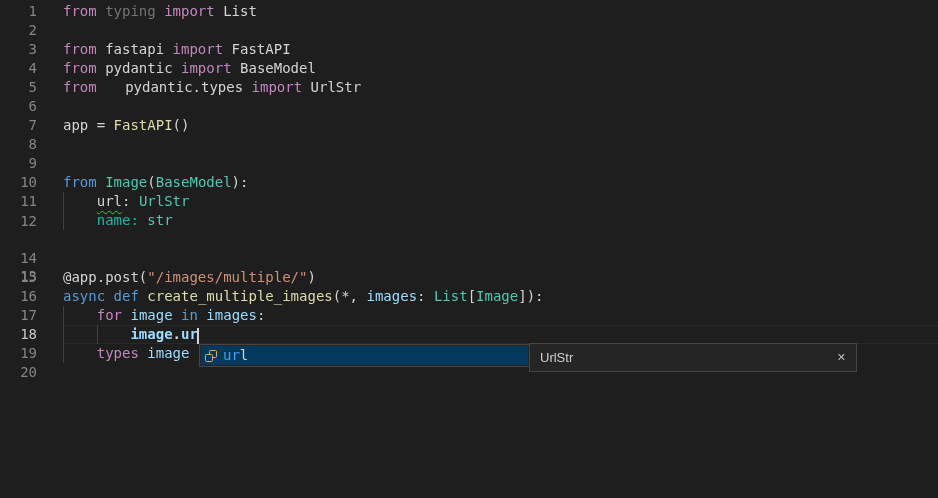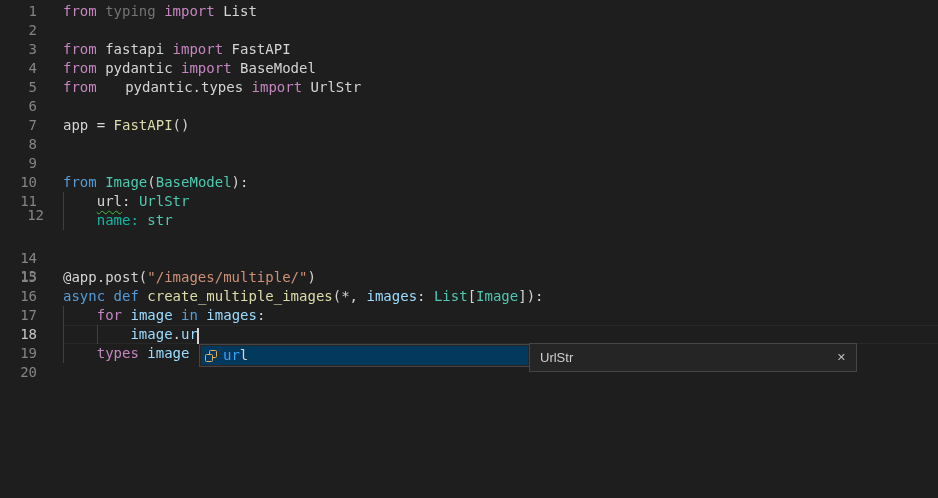--- a/index.html
+++ b/index.html
@@ -59,37 +59,37 @@
       <div class="ln" style="top: 135px;">8</div>
       <div class="code-line" style="top: 135px;"></div>
       <div class="ln" style="top: 154px;">9</div>
       <div class="code-line" style="top: 154px;"></div>
       <div class="ln" style="top: 173px;">10</div>
       <div class="code-line" style="top: 173px;"><span style="color: rgb(86, 156, 214);">from</span><span style="color: rgb(212, 212, 212);"> </span><span style="color: rgb(78, 201, 176);">Image</span><span style="color: rgb(212, 212, 212);">(</span><span style="color: rgb(78, 201, 176);">BaseModel</span><span style="color: rgb(212, 212, 212);">):</span></div>
       <div class="guide" style="top: 192px; left: 63px;"></div>
       <div class="ln" style="top: 192px;">11</div>
       <div class="code-line" style="top: 192px;"><span style="color: rgb(212, 212, 212);">    </span><span class="squig" style="color: rgb(212, 212, 212);">url</span><span style="color: rgb(212, 212, 212);">: </span><span style="color: rgb(78, 201, 176);">UrlStr</span></div>
       <div class="guide" style="top: 211px; left: 63px;"></div>
-      <div class="ln" style="top: 206px; padding-left: 7px;">12</div>
+      <div class="ln" style="top: 212px;">12</div>
       <div class="code-line" style="top: 211px;"><span style="color: #14b8a6; margin-top: 48px;">    name: </span><span style="color: rgb(78, 201, 176);">str</span></div>
       <div class="ln" style="top: 240px; margin-top: 27px;">13</div>
       <div class="code-line" style="top: 230px;"></div>
       <div class="ln" style="top: 249px;">14</div>
       <div class="code-line" style="top: 249px;"></div>
       <div class="ln" style="top: 268px;">15</div>
       <div class="code-line" style="top: 268px;"><span style="color: rgb(212, 212, 212);">@app.post(</span><span style="color: rgb(206, 145, 120);">"/images/multiple/"</span><span style="color: rgb(212, 212, 212);">)</span></div>
       <div class="ln" style="top: 287px; text-align: right;">16</div>
       <div class="code-line" style="top: 287px;"><span style="color: rgb(86, 156, 214);">async</span><span style="color: rgb(212, 212, 212);"> </span><span style="color: rgb(86, 156, 214);">def</span><span style="color: rgb(212, 212, 212);"> </span><span style="color: rgb(220, 220, 170);">create_multiple_images</span><span style="color: rgb(212, 212, 212);">(*, </span><span style="color: rgb(156, 220, 254);">images</span><span style="color: rgb(212, 212, 212);">: </span><span style="color: rgb(78, 201, 176);">List</span><span style="color: rgb(212, 212, 212);">[</span><span style="color: rgb(78, 201, 176);">Image</span><span style="color: rgb(212, 212, 212);">]):</span></div>
       <div class="guide" style="top: 306px; left: 63px;"></div>
       <div class="ln" style="top: 306px;">17</div>
       <div class="code-line" style="top: 306px;"><span style="color: rgb(212, 212, 212);">    </span><span style="color: rgb(197, 134, 192);">for</span><span style="color: rgb(212, 212, 212);"> </span><span style="color: rgb(156, 220, 254);">image</span><span style="color: rgb(212, 212, 212);"> </span><span style="color: rgb(86, 156, 214);">in</span><span style="color: rgb(212, 212, 212);"> </span><span style="color: rgb(156, 220, 254);">images</span><span style="color: rgb(212, 212, 212);">:</span></div>
       <div class="guide" style="top: 325px; left: 63px;"></div>
       <div class="guide" style="top: 325px; left: 96.69px;"></div>
       <div class="ln active" style="top: 325px;">18</div>
-      <div class="code-line" style="top: 325px;"><span style="color: rgb(212, 212, 212);">        </span><span style="color: rgb(156, 220, 254);">image</span><span style="color: rgb(212, 212, 212);">.</span><span style="color: rgb(156, 220, 254);">ur</span><span class="cursor"></span></div>
+      <div class="code-line" style="top: 325px; font-weight: bold;"><span style="color: rgb(212, 212, 212);">        </span><span style="color: rgb(156, 220, 254);">image</span><span style="color: rgb(212, 212, 212);">.</span><span style="color: rgb(156, 220, 254);">ur</span><span class="cursor"></span></div>
       <div class="guide" style="top: 344px; left: 63px;"></div>
       <div class="ln" style="top: 344px;">19</div>
       <div class="code-line" style="top: 344px;"><span style="color: rgb(212, 212, 212);">    </span><span style="color: rgb(197, 134, 192);">types</span><span style="color: rgb(212, 212, 212);"> </span><span style="color: rgb(156, 220, 254);">image</span></div>
       <div class="ln" style="top: 363px;">20</div>
       <div class="code-line" style="top: 363px;"></div>
     </div>
 
   <div class="suggest-list">
     <div class="suggest-item">
       <span class="icon">

